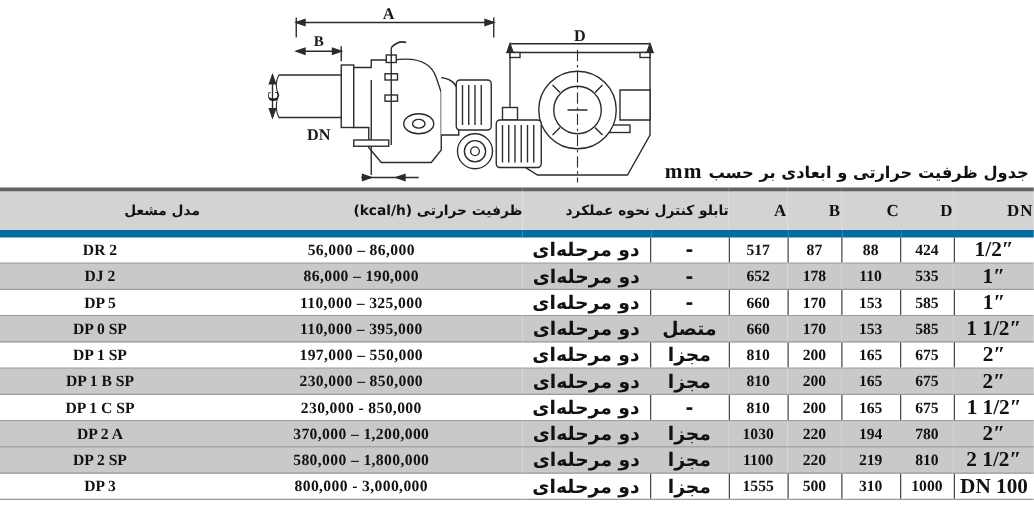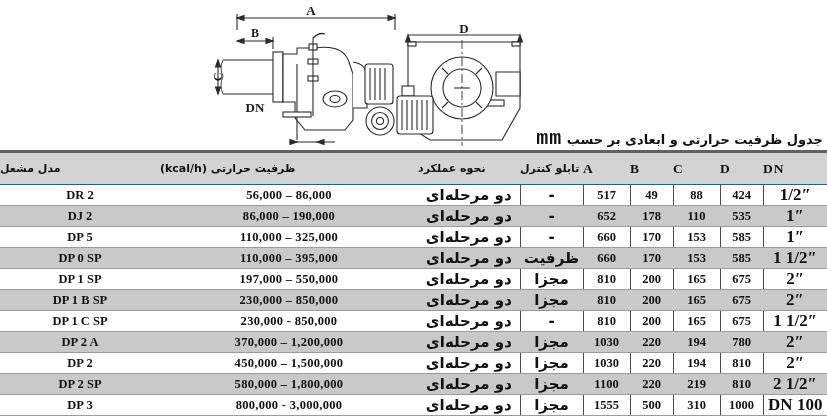--- a/index.html
+++ b/index.html
@@ -12,36 +12,36 @@
   #side-view{left:213px;top:4px;}
   #front-view{left:396px;top:24px;}
   svg text{font-family:"Liberation Serif",serif;font-weight:bold;fill:#1a1a1a;}
   
   .page-title{
     position:absolute;top:127px;right:4px;direction:rtl;
     font-family:"DejaVu Sans",sans-serif;font-weight:bold;font-size:13px;color:#111;
     white-space:nowrap;
   }
   .page-title .unit{
-    font-family:Liberation Mono, monospace;font-weight:bold;font-size:20px;
+    font-family:Liberation Serif, serif;font-weight:bold;font-size:17px;
     letter-spacing:1px;
   }
   
   table.spec{
     position:absolute;left:0;top:150px;width:827px;
     border-collapse:collapse;table-layout:fixed;
   }
   col.c-model{width:160px;} col.c-cap{width:258px;} col.c-op{width:102px;}
   col.c-ctl{width:63px;}  col.c-a{width:47px;}   col.c-b{width:43px;}
   col.c-c{width:47px;}    col.c-d{width:43px;}   col.c-dn{width:64px;}
   thead th{
     background:#d3d3d3;height:31px;
-    border-top:3px solid #5d6168;border-bottom:1px solid #0369a1;
+    border-top:3px solid #5d6168;border-bottom:6px solid #0369a1;
     font-family:"DejaVu Sans",sans-serif;font-weight:bold;font-size:11px;color:#111;
-    text-align:left;vertical-align:middle;padding:0;
+    text-align:right;vertical-align:middle;padding:0;
   }
   thead th.latin{font-family:"Liberation Serif",serif;font-size:13.5px;letter-spacing:1px;}
   tbody td{
     height:18.5px;padding:0;text-align:center;vertical-align:middle;
     border-bottom:1px solid #9b9b9b;color:#111;
   }
   tr.plain{background:#ffffff;}
   tr.stripe{background:#c9c9c9;}
   tr.plain td.vb{border-left:1px solid #4a4a4a;}
   td.model,td.cap,td.num,td.dn{
@@ -181,21 +181,21 @@
     </tr>
   </thead>
   <tbody>
 
       <tr class="plain">
         <td class="model">DR 2</td>
         <td class="cap">56,000 – 86,000</td>
         <td class="fa">دو مرحله‌ای</td>
         <td class="fa vb">-</td>
         <td class="num vb">517</td>
-        <td class="num vb">49</td>
+        <td class="num vb">87</td>
         <td class="num vb">88</td>
         <td class="num vb">424</td>
         <td class="dn vb">1/2″</td>
       </tr>
 
       <tr class="stripe">
         <td class="model">DJ 2</td>
         <td class="cap">86,000 – 190,000</td>
         <td class="fa">دو مرحله‌ای</td>
         <td class="fa vb">-</td>
@@ -215,21 +215,21 @@
         <td class="num vb">170</td>
         <td class="num vb">153</td>
         <td class="num vb">585</td>
         <td class="dn vb">1″</td>
       </tr>
 
       <tr class="stripe">
         <td class="model">DP 0 SP</td>
         <td class="cap">110,000 – 395,000</td>
         <td class="fa">دو مرحله‌ای</td>
-        <td class="fa vb">ظرفیت</td>
+        <td class="fa vb">متصل</td>
         <td class="num vb">660</td>
         <td class="num vb">170</td>
         <td class="num vb">153</td>
         <td class="num vb">585</td>
         <td class="dn vb">1 1/2″</td>
       </tr>
 
       <tr class="plain">
         <td class="model">DP 1 SP</td>
         <td class="cap">197,000 – 550,000</td>
@@ -271,31 +271,20 @@
         <td class="cap">370,000 – 1,200,000</td>
         <td class="fa">دو مرحله‌ای</td>
         <td class="fa vb">مجزا</td>
         <td class="num vb">1030</td>
         <td class="num vb">220</td>
         <td class="num vb">194</td>
         <td class="num vb">780</td>
         <td class="dn vb">2″</td>
       </tr>
 
-      <tr class="plain">
-        <td class="model">DP 2</td>
-        <td class="cap">450,000 – 1,500,000</td>
-        <td class="fa">دو مرحله‌ای</td>
-        <td class="fa vb">مجزا</td>
-        <td class="num vb">1030</td>
-        <td class="num vb">220</td>
-        <td class="num vb">194</td>
-        <td class="num vb">810</td>
-        <td class="dn vb">2″</td>
-      </tr>
 
       <tr class="stripe">
         <td class="model">DP 2 SP</td>
         <td class="cap">580,000 – 1,800,000</td>
         <td class="fa">دو مرحله‌ای</td>
         <td class="fa vb">مجزا</td>
         <td class="num vb">1100</td>
         <td class="num vb">220</td>
         <td class="num vb">219</td>
         <td class="num vb">810</td>

